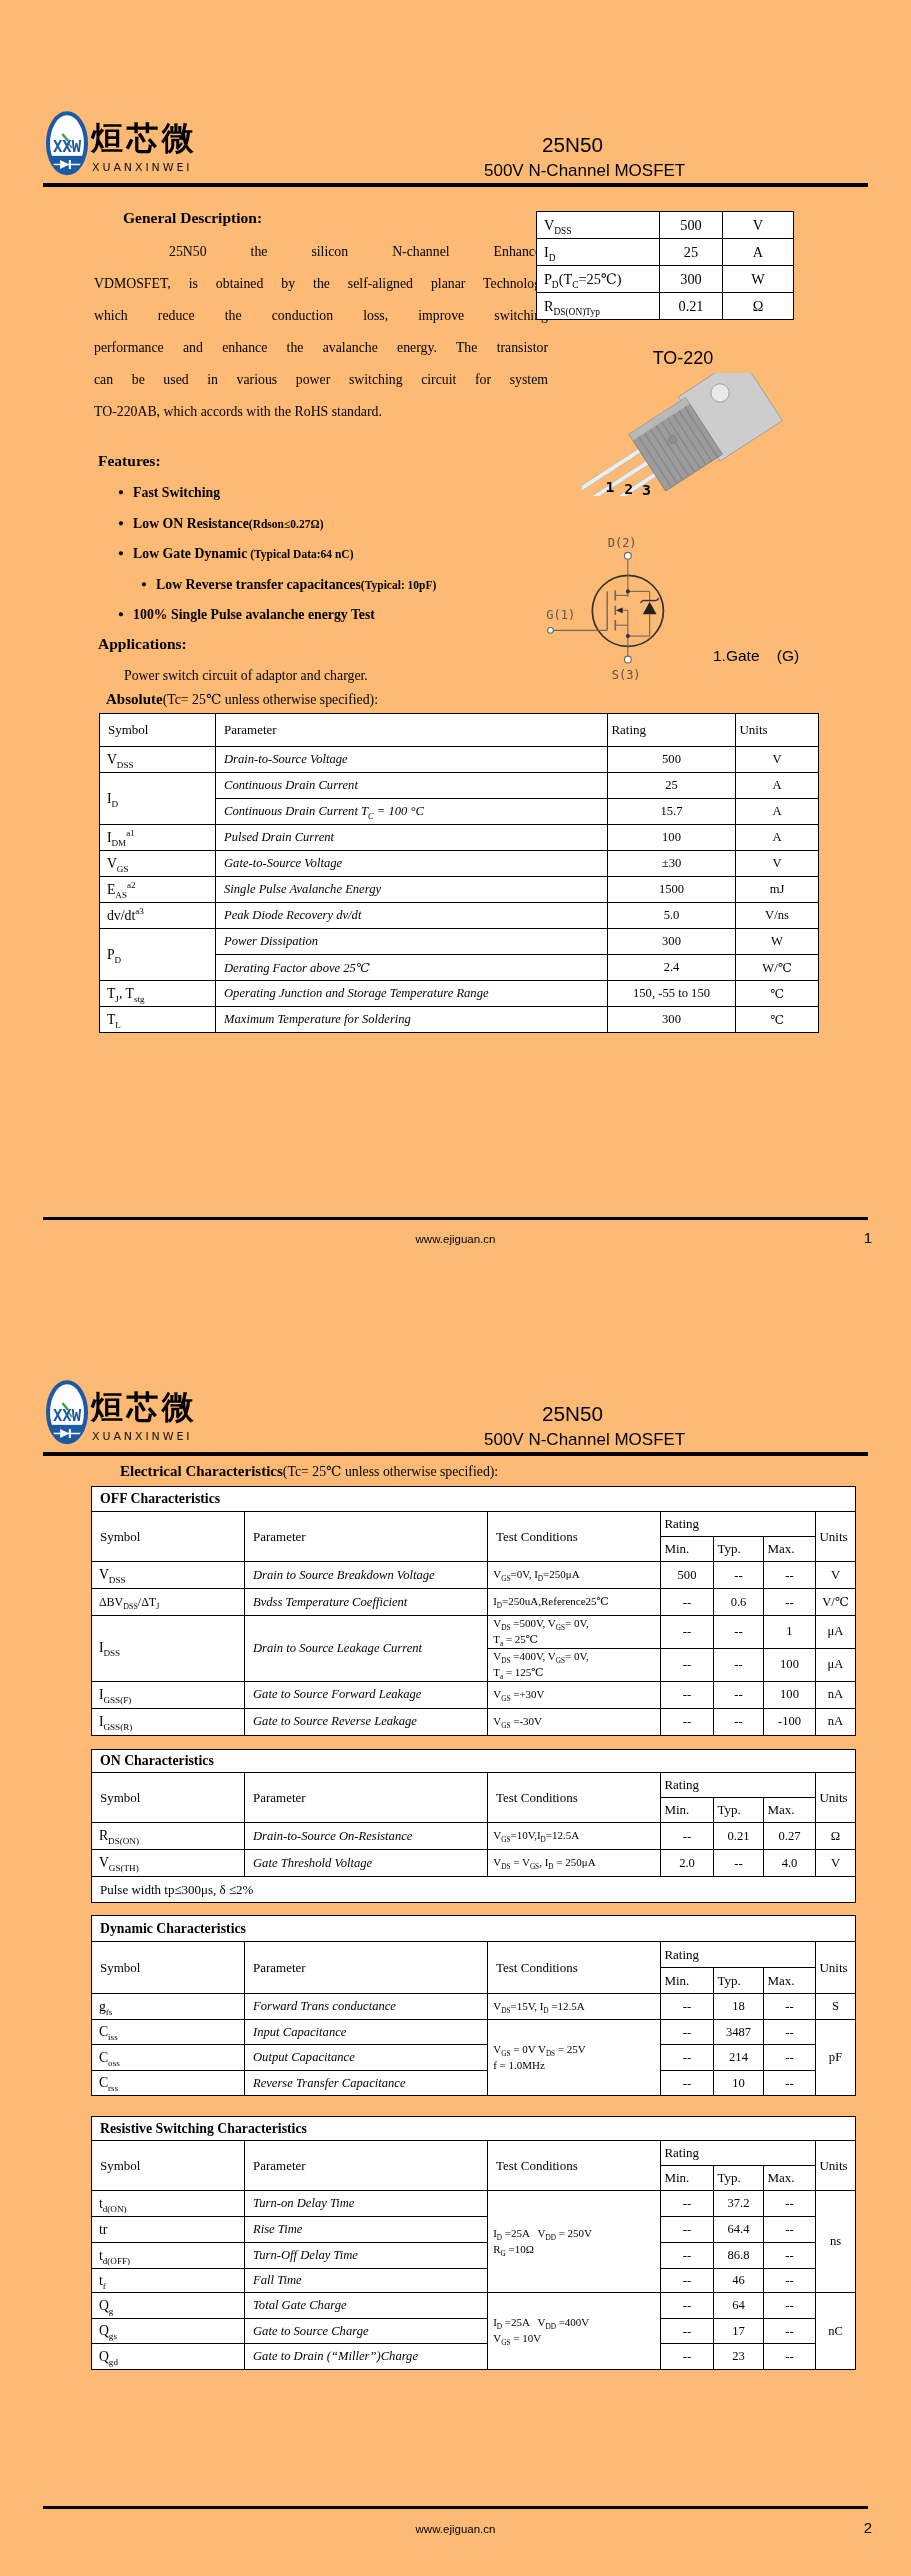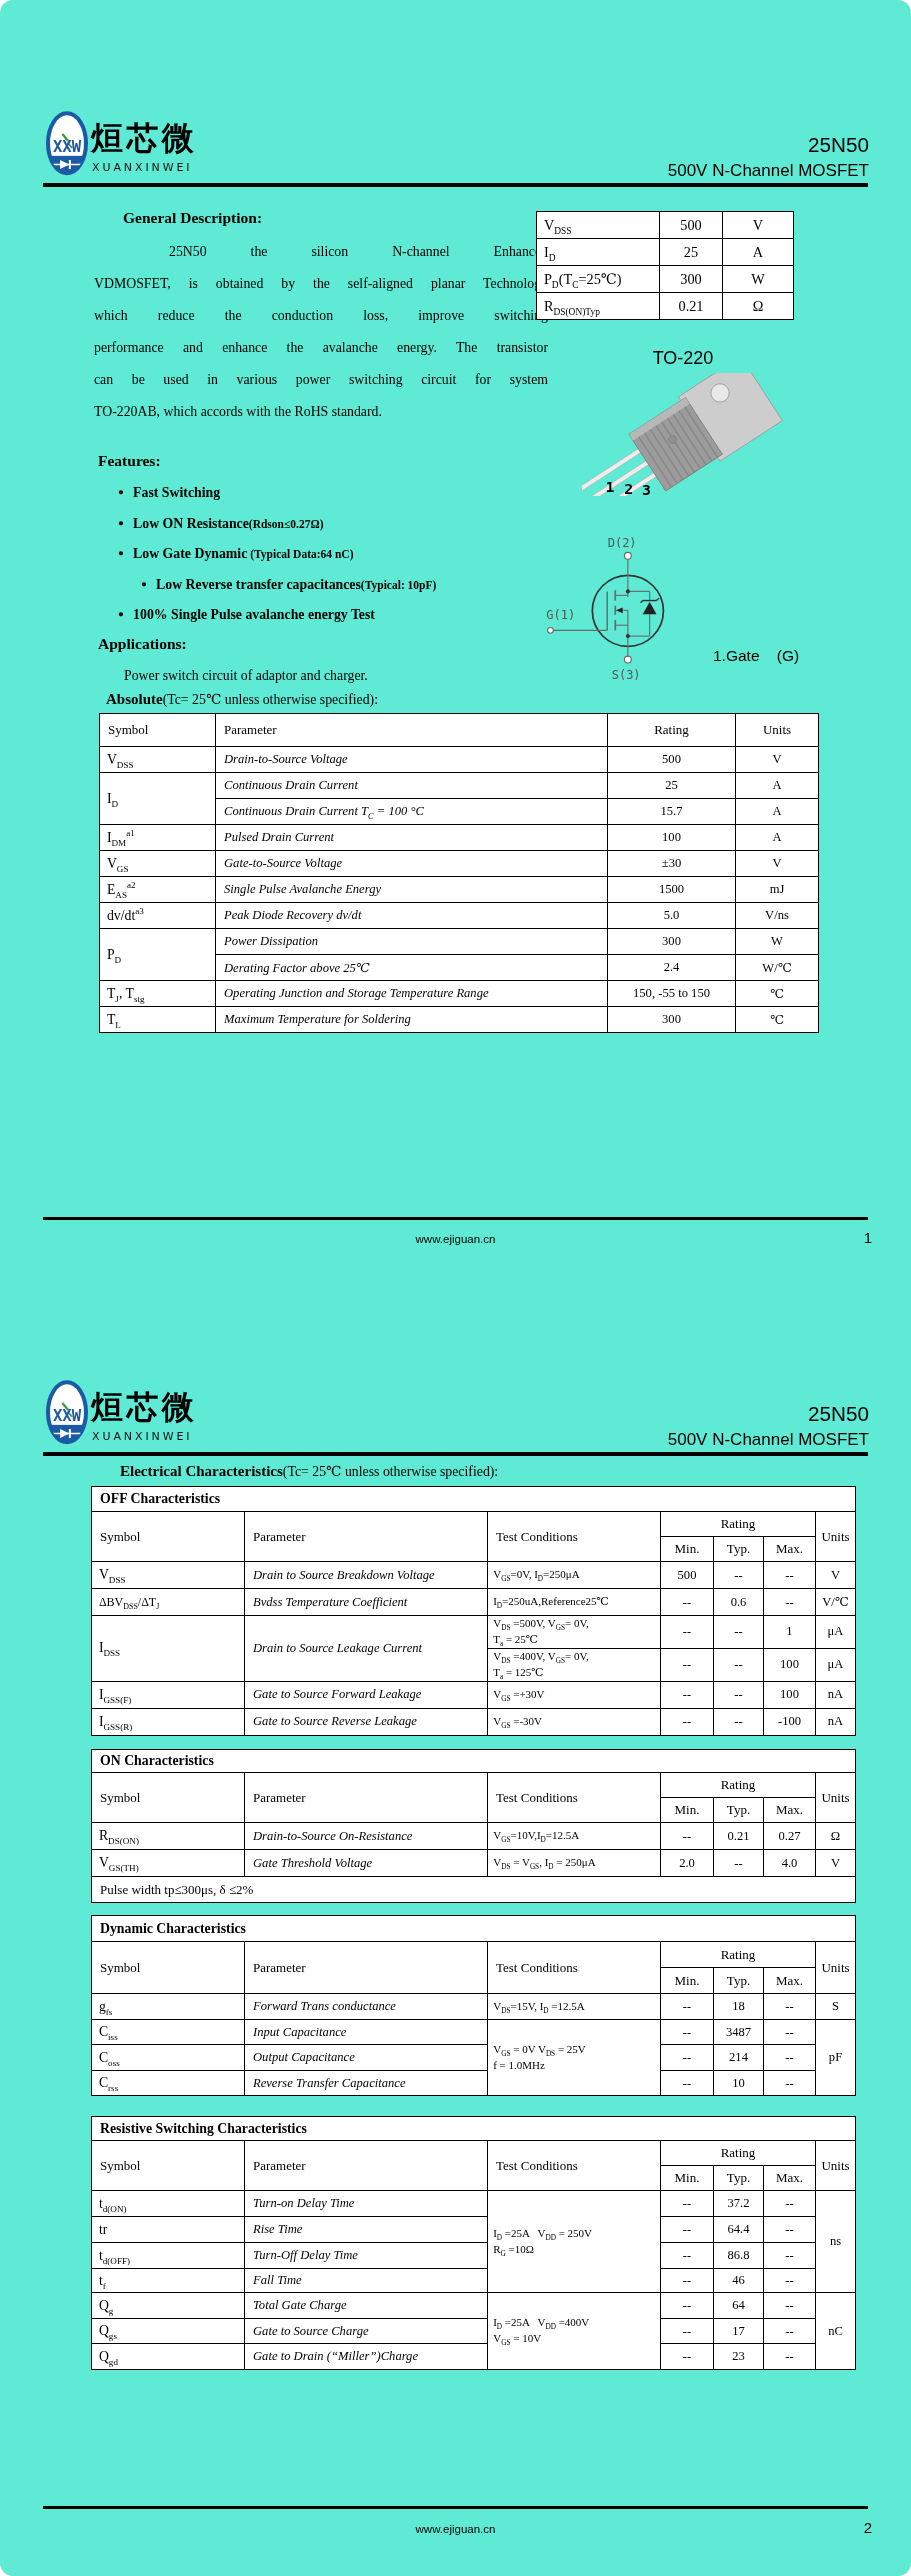--- a/index.html
+++ b/index.html
@@ -1,25 +1,25 @@
 <!DOCTYPE html>
 <html style="font-size:9.2px"><head>
 <meta charset="utf-8">
 <style>
   html,body{margin:0;padding:0;background:#ffffff;}
-  .canvas{position:relative;width:911px;height:2576px;background:#5eead4;color:#000;
-          font-family:"Liberation Serif","DejaVu Serif",serif;overflow:hidden;border-radius:13px;}
+  .canvas{position:relative;width:911px;height:2576px;background:#fdba74;color:#000;
+          font-family:"Liberation Serif","DejaVu Serif",serif;overflow:hidden;}
   .abs{position:absolute;}
 
   
   .cn-name{font-family:"DejaVu Sans",sans-serif;font-weight:bold;font-size:32px;letter-spacing:3.4px;line-height:1;}
   .en-name{font-family:"DejaVu Sans",sans-serif;font-size:11px;letter-spacing:2.9px;line-height:1;color:#111;}
   .part-no{font-family:"Liberation Sans","DejaVu Sans",sans-serif;font-size:20.7px;line-height:1;}
   .subtitle{font-family:"Liberation Sans","DejaVu Sans",sans-serif;font-size:17px;line-height:1;}
-  .rt{text-align:right;right:42px;}
+  .rt{right:25px;}
   .hrule{background:#000;height:4px;left:43px;width:825px;}
   .frule{background:#000;height:3.4px;left:43px;width:825px;}
 
   
   .h1{font-size:15.5px;font-weight:bold;}
   .h1b{font-size:15px;font-weight:bold;}
   .h1r{font-size:13.8px;font-weight:normal;}
 
   
   .gd{width:454px;font-size:13.8px;line-height:32px;}
@@ -37,21 +37,21 @@
   
   table{border-collapse:collapse;table-layout:fixed;position:absolute;background:#fff;}
   table,td{border:1.1px solid #000;}
   table{border-width:1.7px;}
   td{vertical-align:middle;font-size:12.6px;padding:0 3.4px;overflow:hidden;}
   td.c{text-align:center;}
   td.sym{font-size:13.8px;padding-left:6.9px;}
   td.par{padding-left:8px;font-style:italic;}
   td.cond{font-size:11px;white-space:pre-wrap;line-height:1.45;padding-left:5.2px;}
   tr.band td{font-weight:bold;font-size:13.8px;padding-left:8px;}
-  tr.hdr td,tr.hdr2 td{font-size:13px;text-align:center;}
+  tr.hdr td,tr.hdr2 td{font-size:13px;text-align:left;}
   tr.hdr td.lft{text-align:left;padding-left:8px;}
   sub{font-size:66%;line-height:0;}
   sup{font-size:66%;line-height:0;}
   tr.thick td{border-top-width:1.7px;}
   td.note{font-size:13px;padding-left:8px;}
 
   
   .sumtbl td{height:26px;font-size:14.3px;}
   .sumtbl td.lab{padding-left:6.9px;}
 

